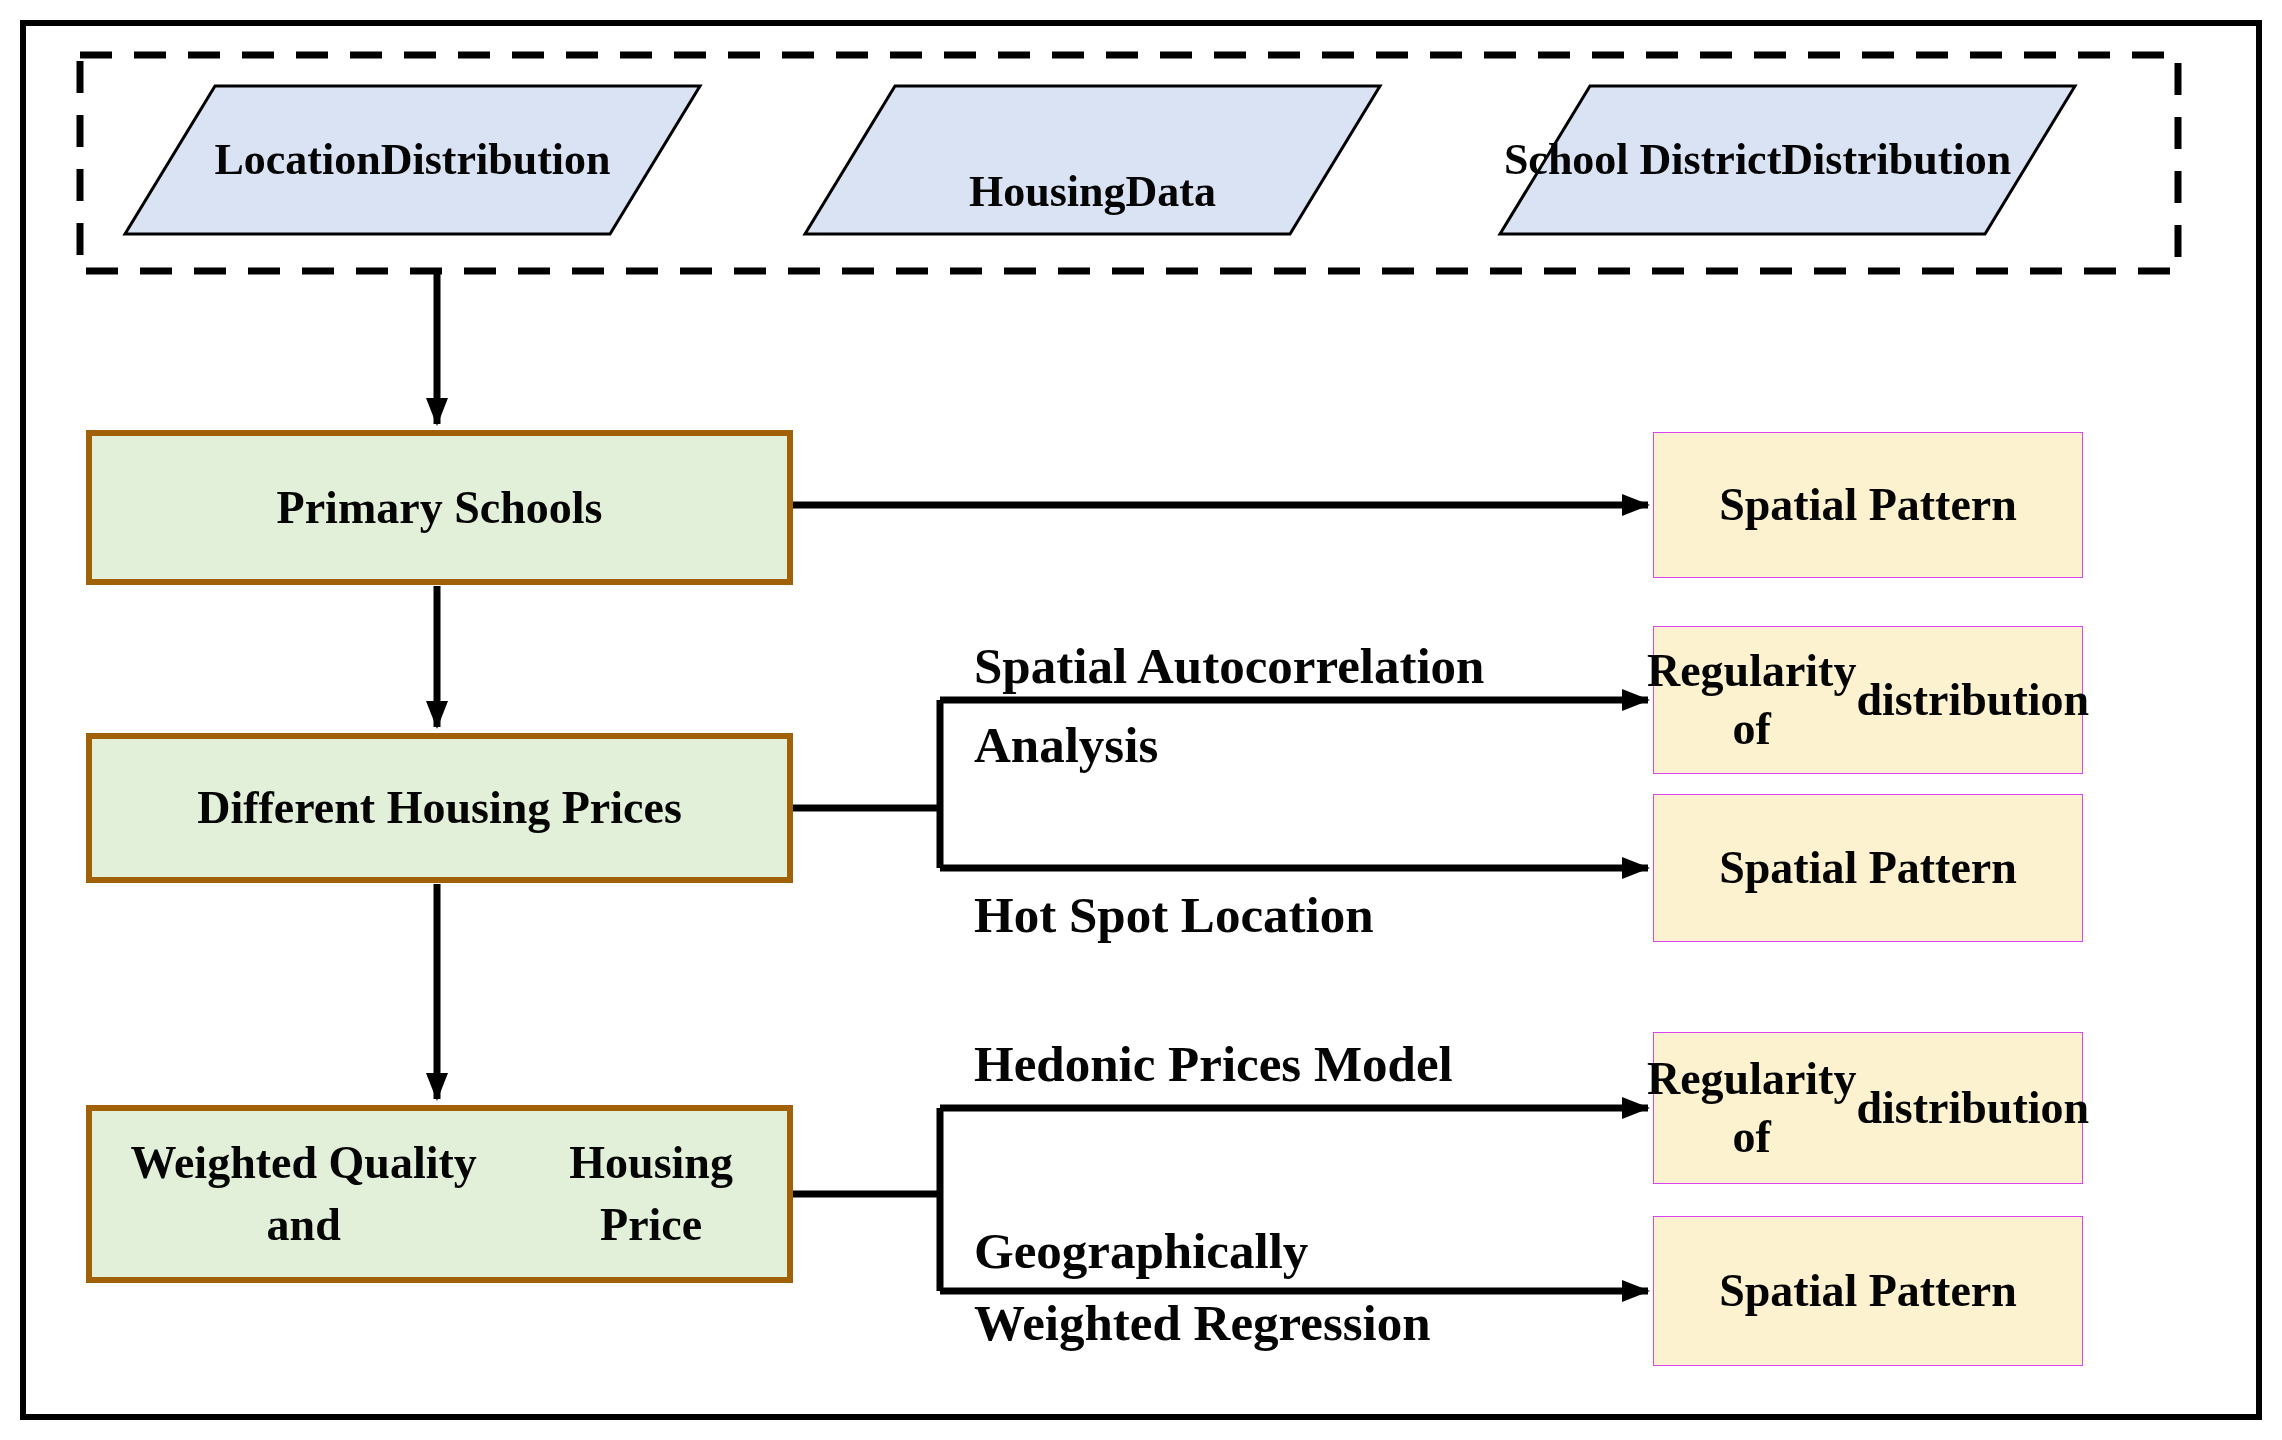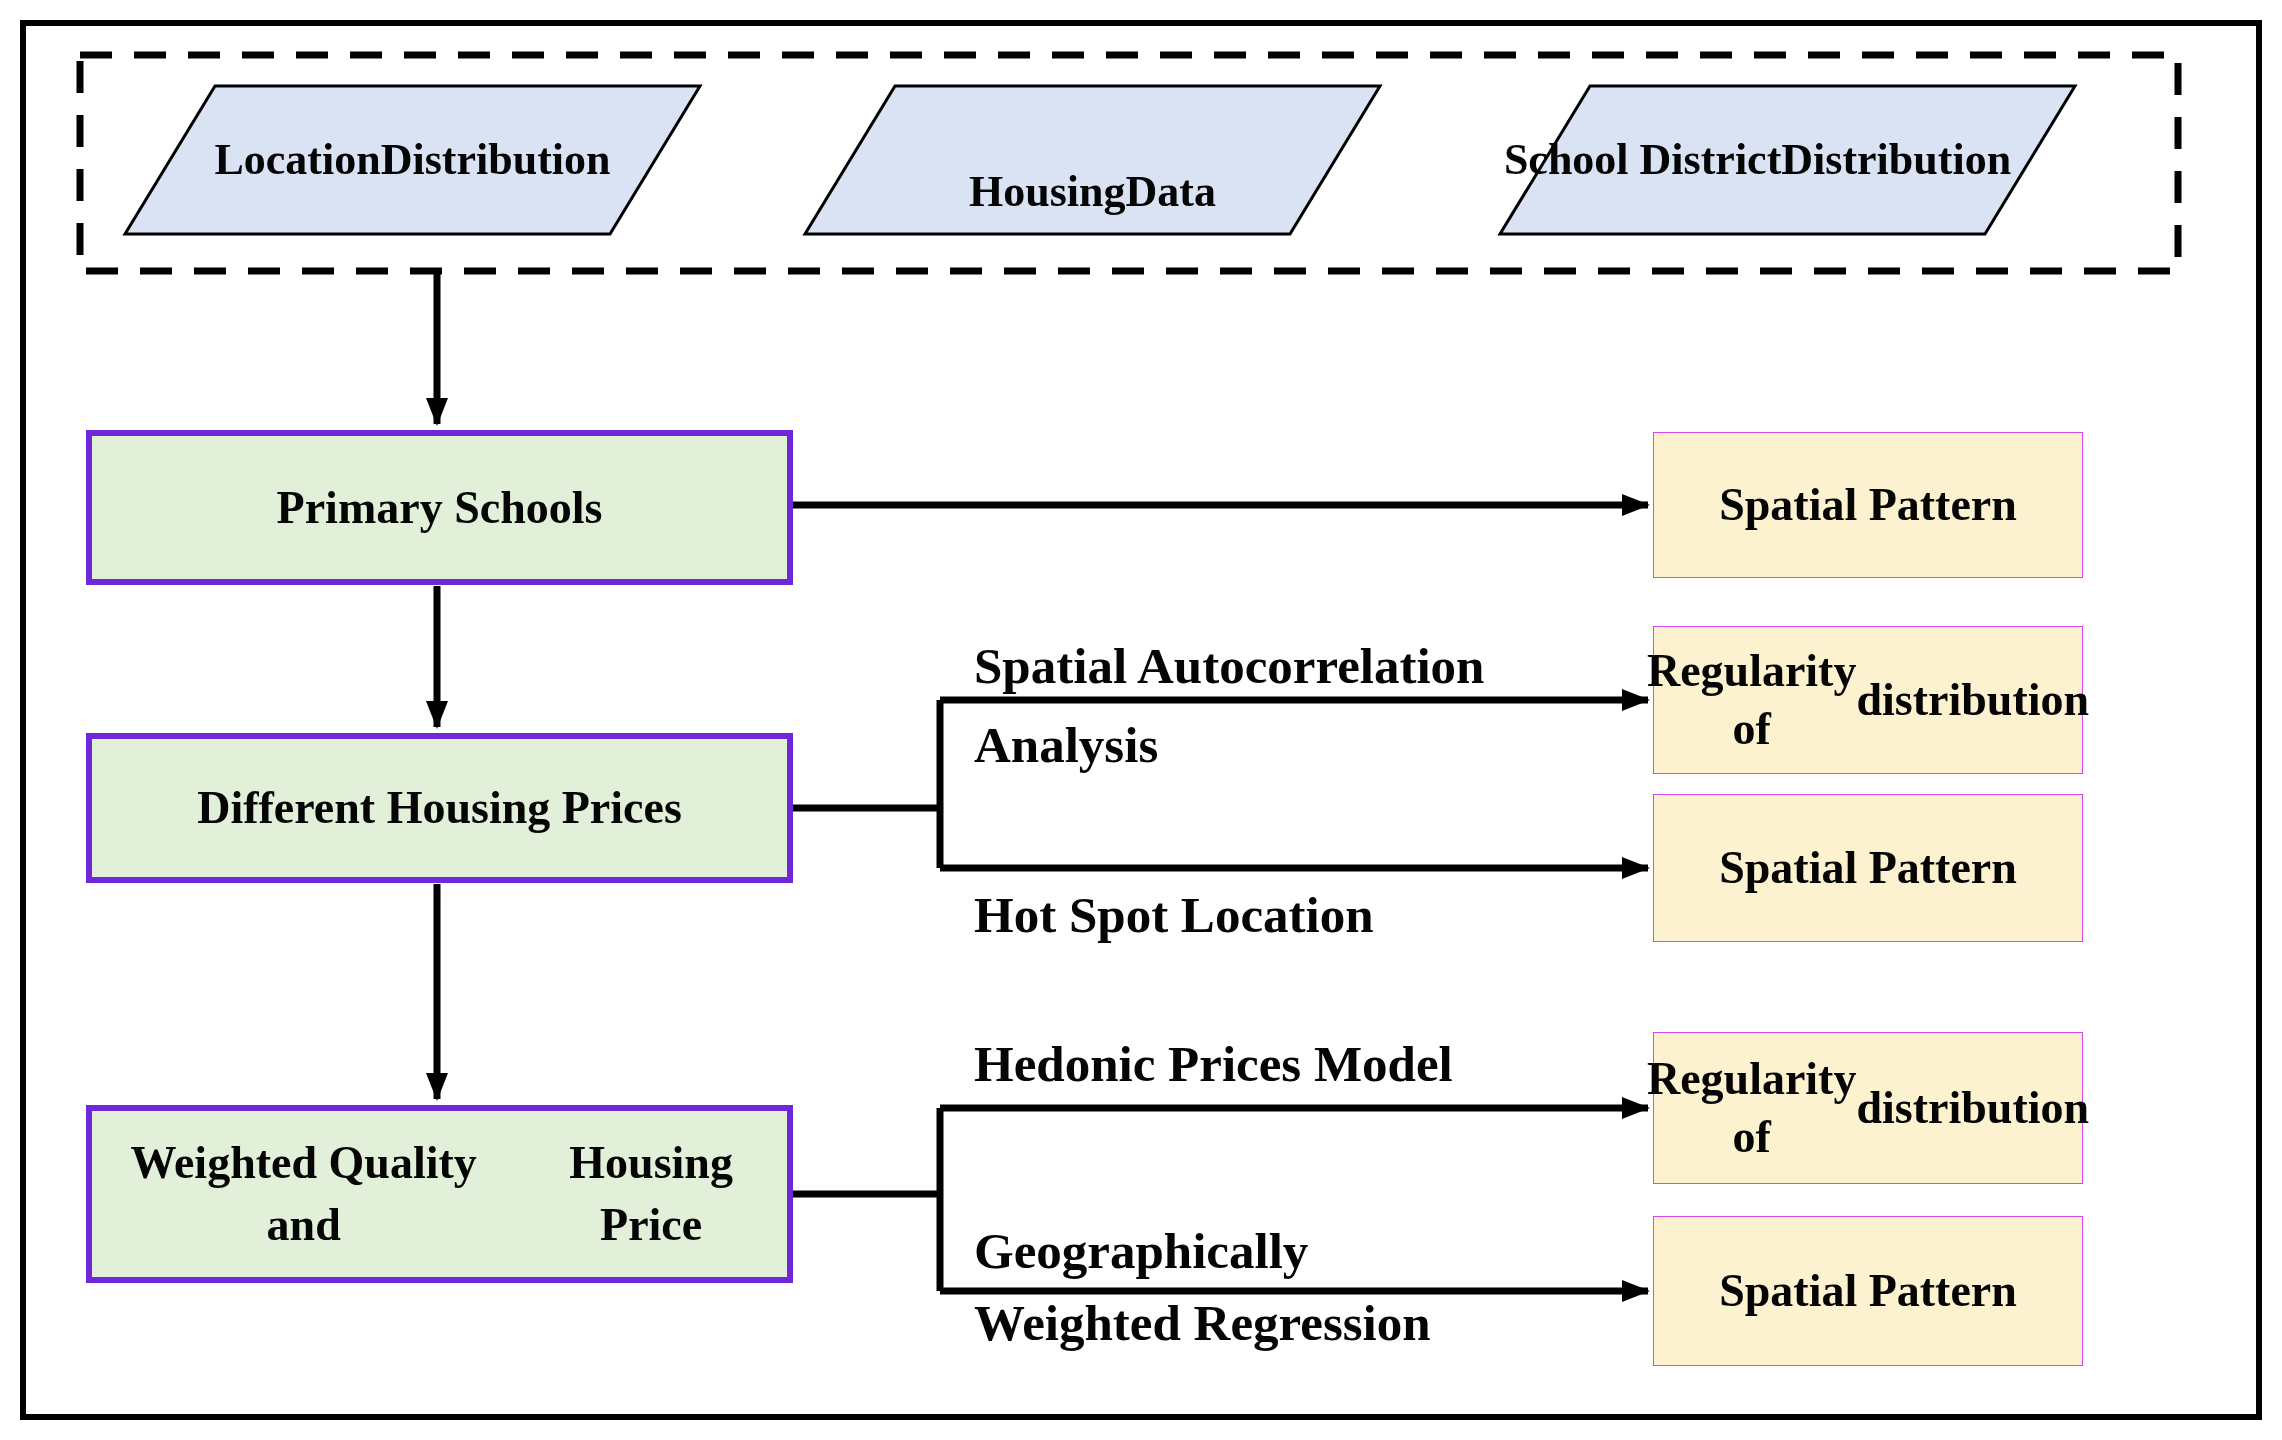--- a/index.html
+++ b/index.html
@@ -37,21 +37,21 @@
     box-sizing: border-box;
     font-weight: bold;
   }
   .pgram-text {
     font-size: 44px;
     line-height: 64px;
     background: transparent;
   }
   .stage-box {
     background: var(--stage-fill, #e2f0d9);
-    border: 6px solid #6d28d9;
+    border: 6px solid #a16207;
     font-size: 46px;
     line-height: 62px;
   }
   .output-box {
     background: var(--output-fill, #fcf2cf);
     border: 1px solid #d946ef;
     font-size: 46px;
     line-height: 58px;
   }
   .method-line {

